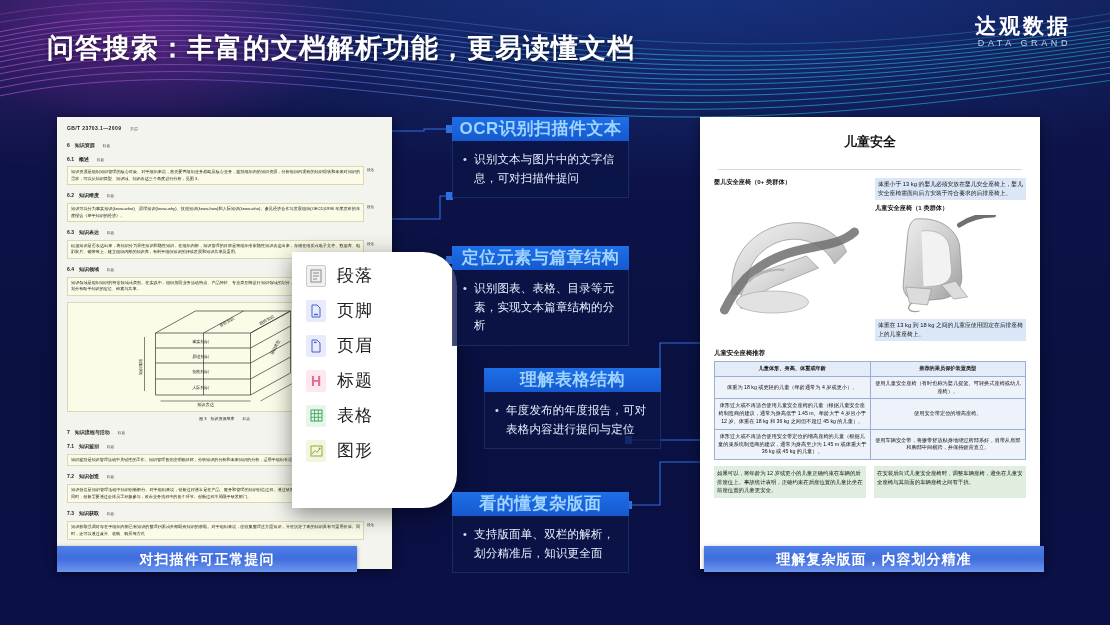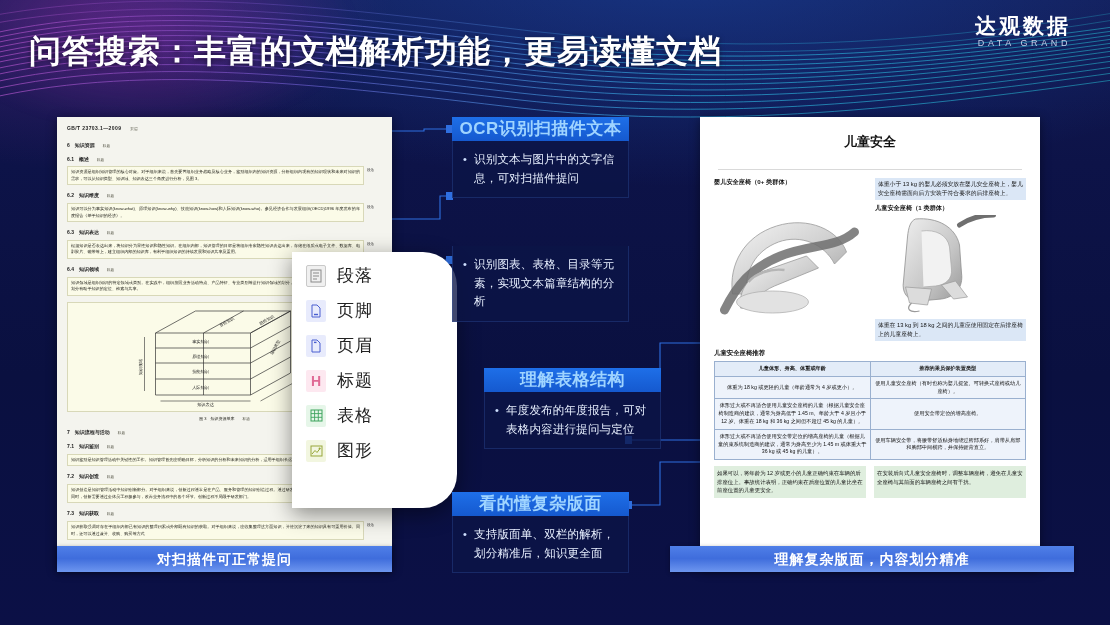--- a/index.html
+++ b/index.html
@@ -19,22 +19,22 @@
   }
   
   .waves{position:absolute;left:0;top:0;width:1110px;height:120px;opacity:.95;}
   .glow-tl{
     position:absolute;left:-60px;top:-70px;width:420px;height:200px;
     background:radial-gradient(ellipse at center, rgba(150,50,170,.38), rgba(10,16,64,0) 70%);
     filter:blur(6px);
   }
   
   .title{
-    position:absolute;left:29px;top:30px;
-    font-size:32px;color:#ffffff;letter-spacing:1px;font-weight:bold;
+    position:absolute;left:47px;top:30px;
+    font-size:27px;color:#ffffff;letter-spacing:1px;font-weight:bold;
     text-shadow:0 1px 5px rgba(0,0,0,.5);
     white-space:nowrap;
   }
   .logo{position:absolute;right:39px;top:14px;text-align:right;}
   .logo-cn{font-size:21px;color:#fff;font-weight:bold;letter-spacing:3px;line-height:1.15;}
   .logo-en{font-size:9px;color:#c6cfe8;letter-spacing:3.6px;margin-top:0;}
 
   
   .doc-left{
     position:absolute;left:57px;top:117px;width:335px;height:452px;
@@ -66,22 +66,22 @@
     height:108px;position:relative;
   }
   .figcap{text-align:center;font-size:4px;margin-top:1px;color:#23231c;}
   
   .cap-bar{
     position:absolute;height:26px;line-height:26px;text-align:center;
     color:#fff;font-size:14px;font-weight:bold;letter-spacing:1px;
     background:linear-gradient(180deg,#4f7fe8 0%,#3f6ddc 48%,#6d96ef 100%);
     box-shadow:0 1px 4px rgba(0,0,0,.35);
   }
-  #cap-left{left:57px;top:546px;width:335px;}
-  #cap-right{left:670px;top:546px;width:404px;}
+  #cap-left{left:57px;top:546px;width:300px;}
+  #cap-right{left:704px;top:546px;width:340px;}
 
   
   .popup{
     position:absolute;left:292px;top:252px;width:165px;height:256px;
     background:#fff;border-radius:0 34px 34px 0;
     box-shadow:0 6px 22px rgba(0,0,0,.45);
     padding:6px 0 0 14px;box-sizing:border-box;
   }
   .pop-item{display:flex;align-items:center;height:35px;gap:11px;}
   .pop-ico{
@@ -373,20 +373,21 @@
   </div>
 
   <div class="callout" id="callout-0">
     <div class="co-head">OCR识别扫描件文本</div>
     <div class="co-body">
       <span class="co-dot">•</span>
       <span class="co-text">识别文本与图片中的文字信息，可对扫描件提问</span>
     </div>
   </div>
   <div class="callout" id="callout-1">
+    <div class="co-head">定位元素与篇章结构</div>
     <div class="co-body">
       <span class="co-dot">•</span>
       <span class="co-text">识别图表、表格、目录等元素，实现文本篇章结构的分析</span>
     </div>
   </div>
   <div class="callout" id="callout-2">
     <div class="co-head">理解表格结构</div>
     <div class="co-body">
       <span class="co-dot">•</span>
       <span class="co-text">年度发布的年度报告，可对表格内容进行提问与定位</span>

